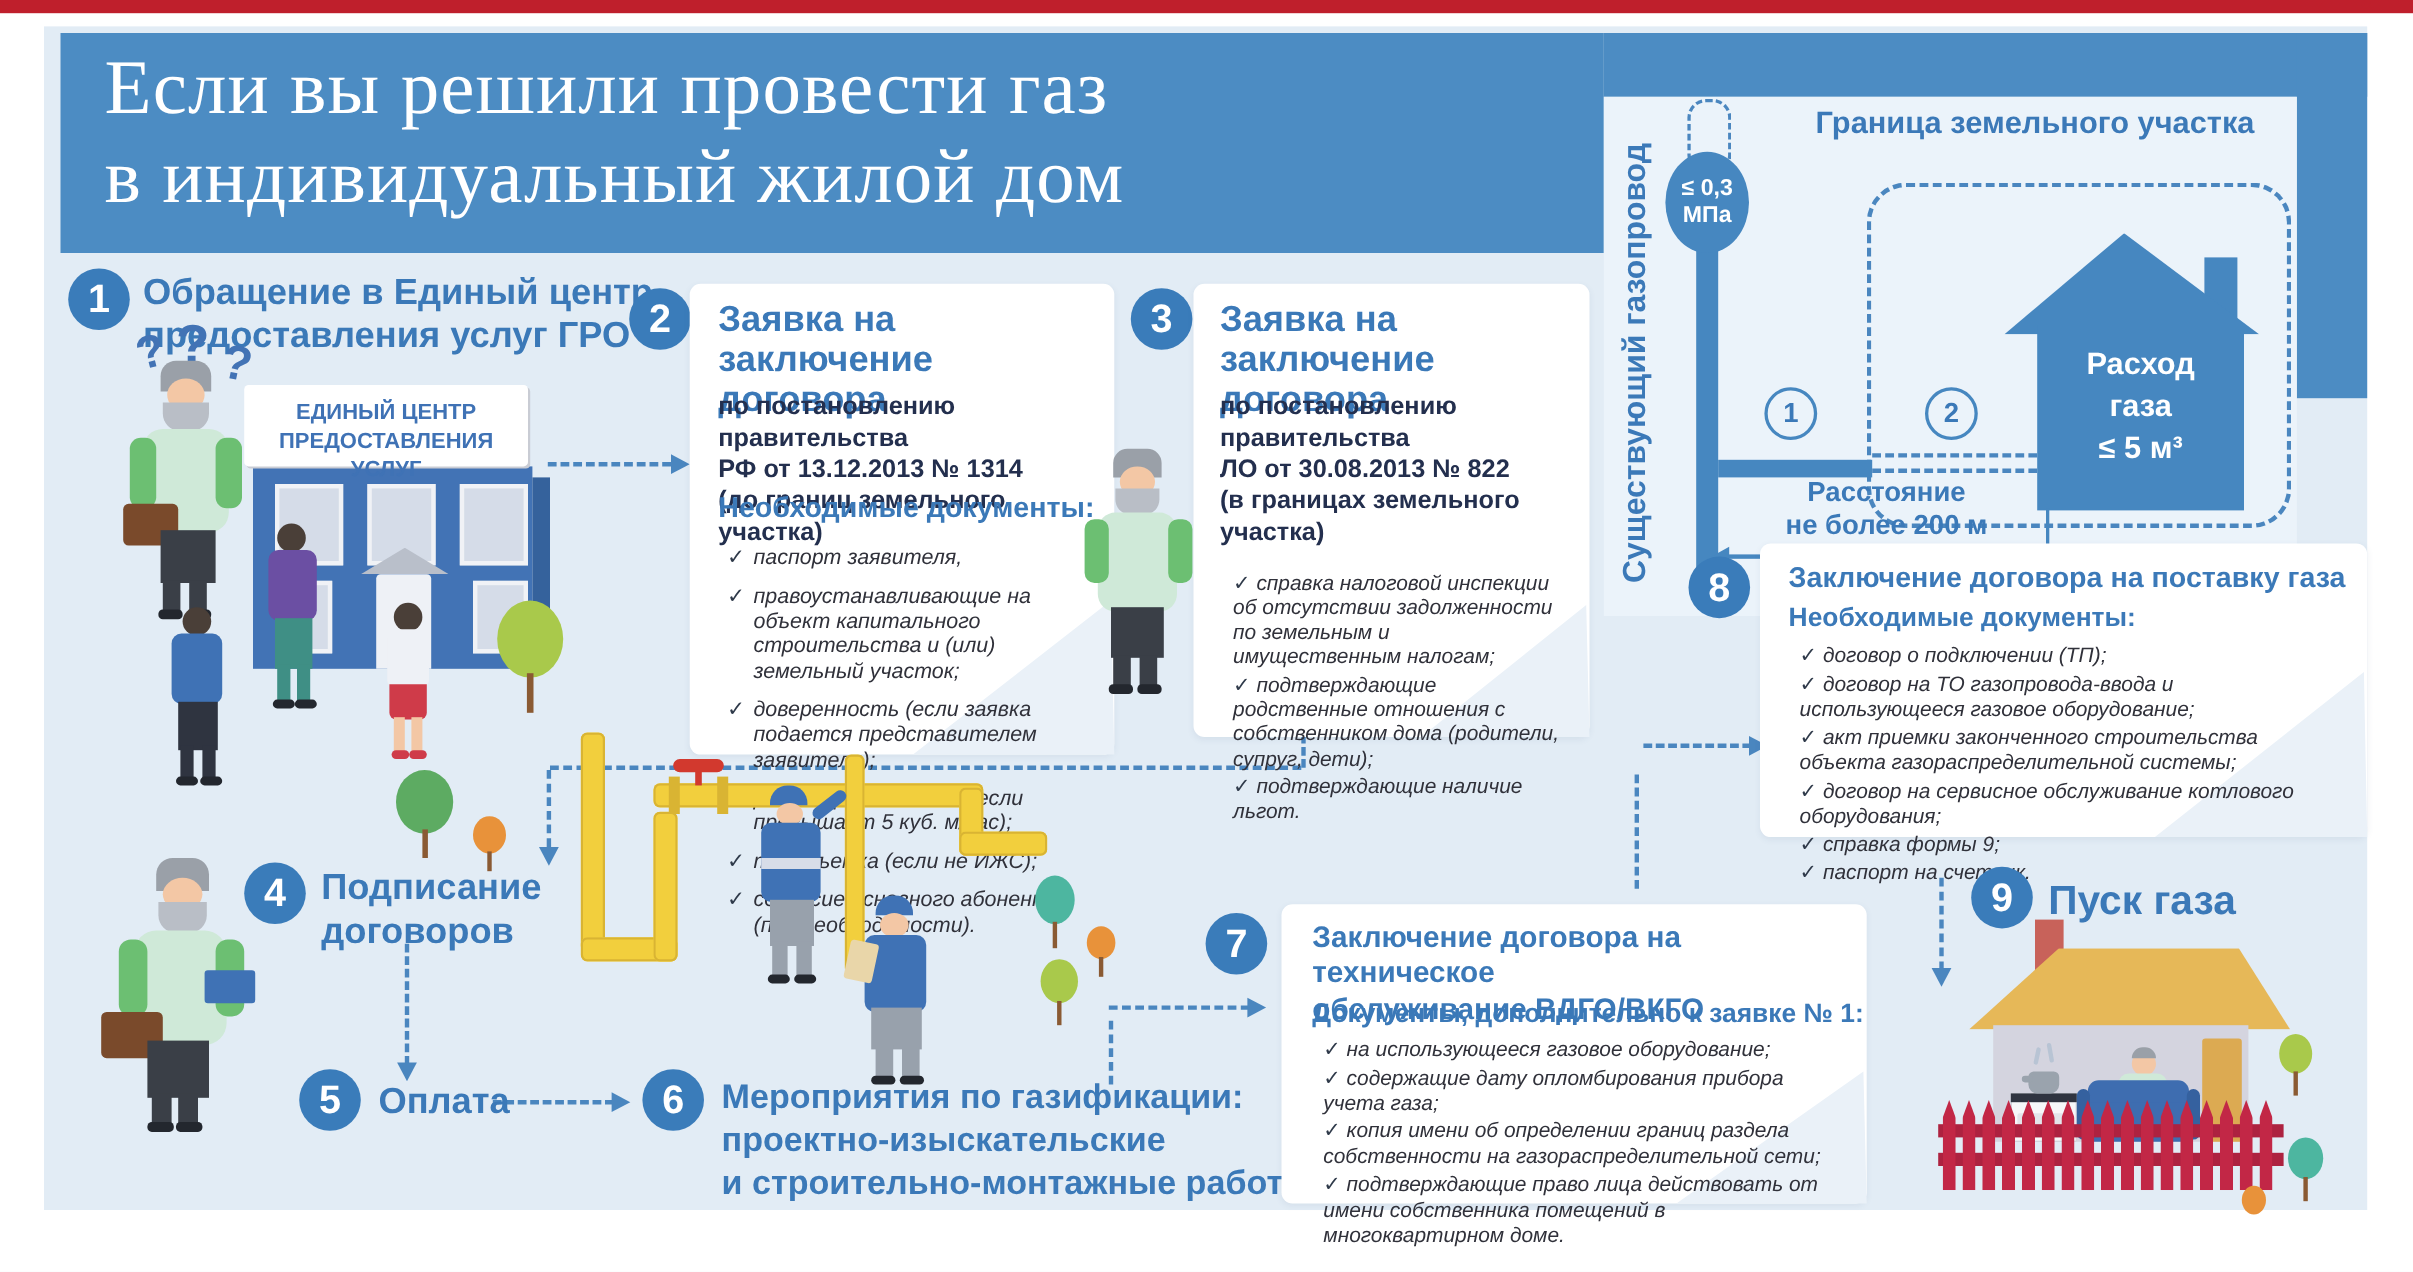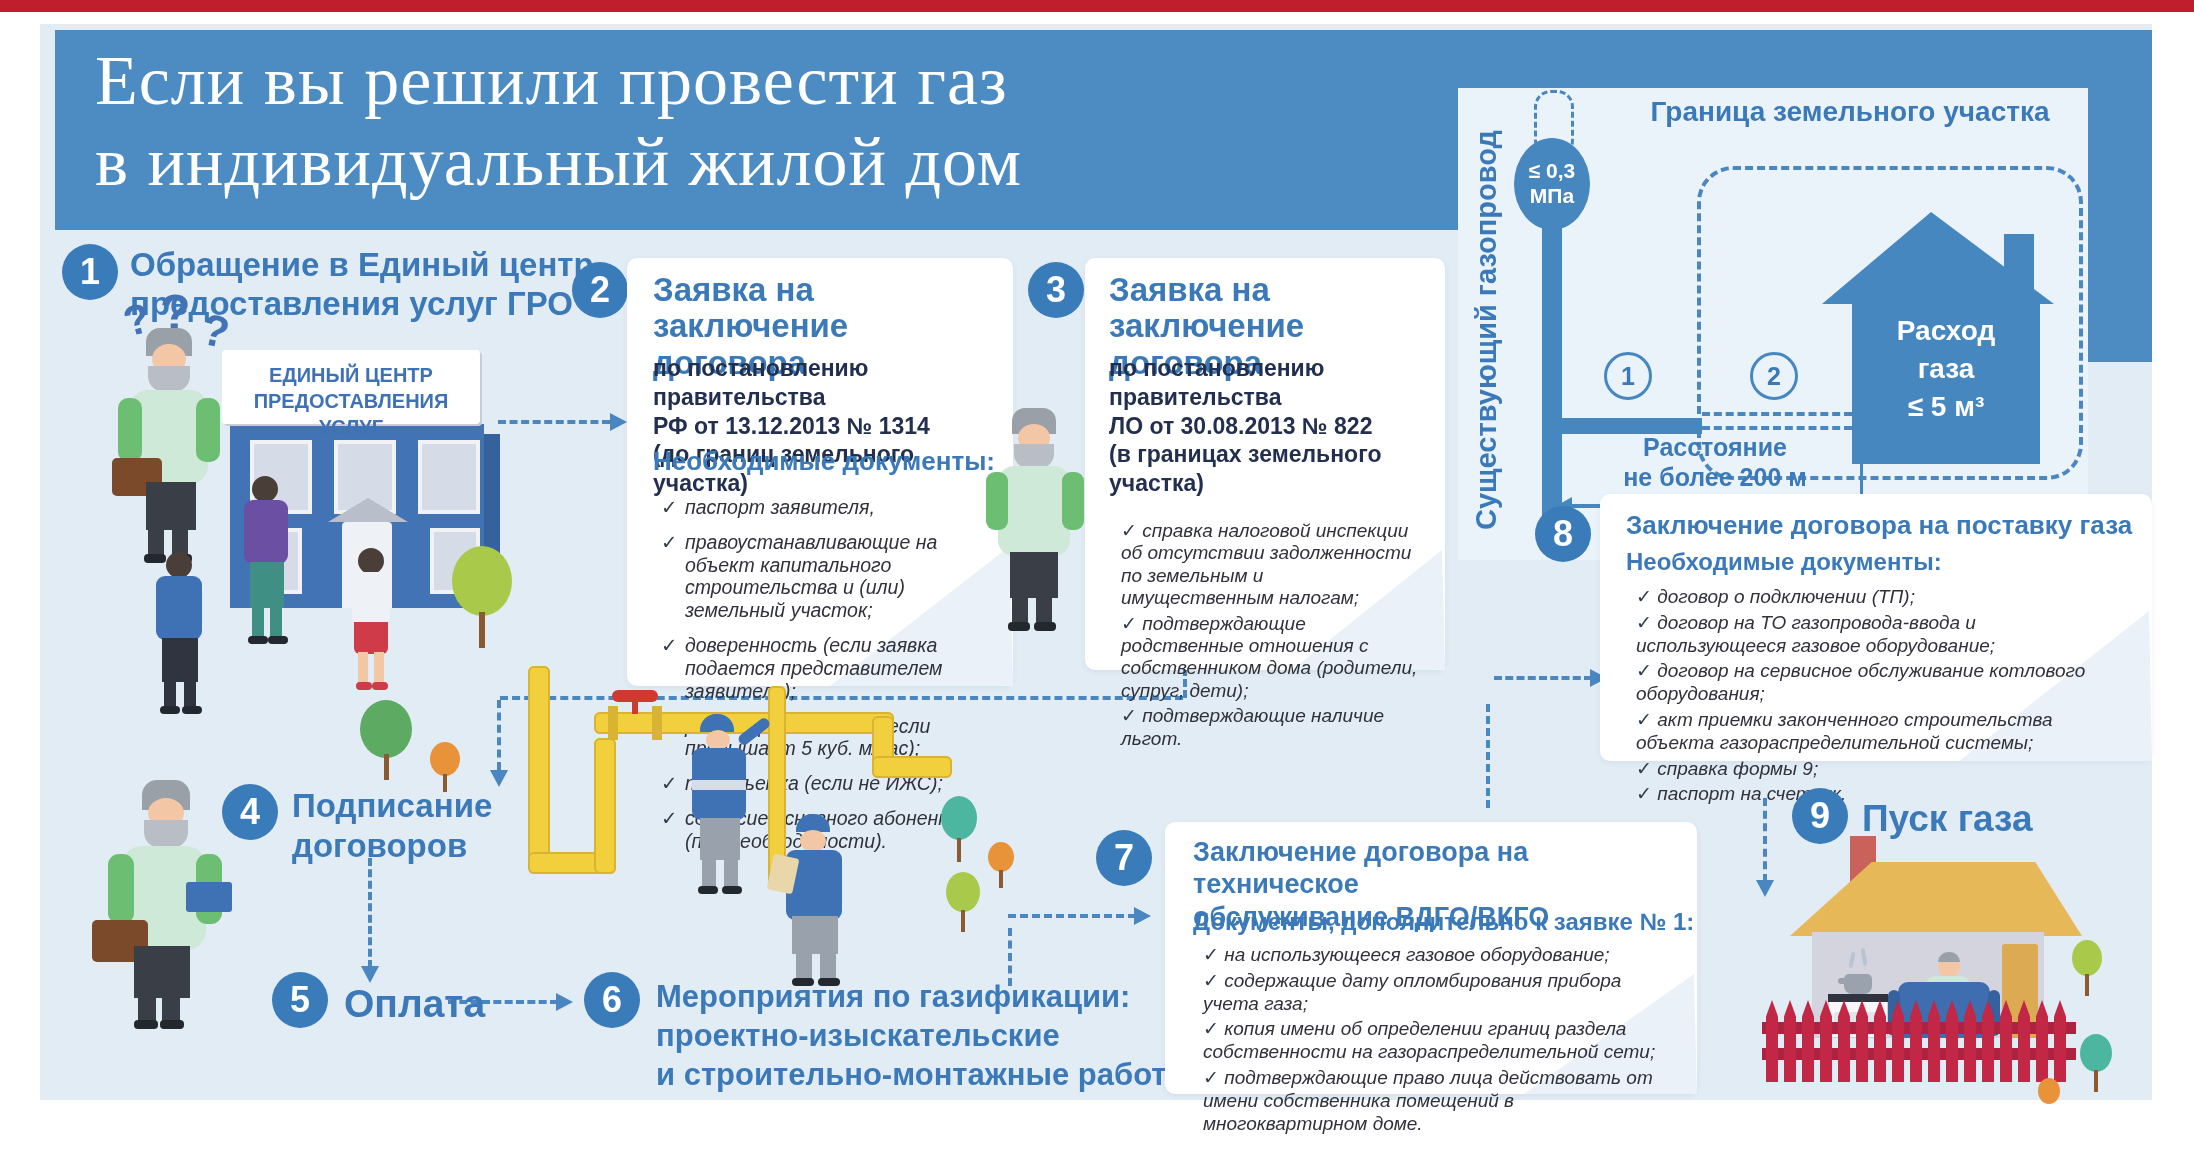--- a/index.html
+++ b/index.html
@@ -308,21 +308,21 @@
     <div class="abs" style="left:186px;top:882px;width:46px;height:30px;background:#3f72b5;border-radius:3px;"></div>
     <div class="abs" style="left:92px;top:920px;width:56px;height:42px;background:#7a4a2b;border-radius:5px;"></div>
     <div class="abs" style="left:134px;top:946px;width:56px;height:52px;background:#3a3f47;"></div>
     <div class="abs" style="left:138px;top:994px;width:18px;height:30px;background:#3a3f47;"></div>
     <div class="abs" style="left:162px;top:994px;width:18px;height:30px;background:#3a3f47;"></div>
     <div class="abs" style="left:134px;top:1020px;width:24px;height:9px;background:#23272e;border-radius:4px;"></div>
     <div class="abs" style="left:160px;top:1020px;width:24px;height:9px;background:#23272e;border-radius:4px;"></div>
   </div>
 
   <div class="abs badge" style="left:272px;top:972px;">5</div>
-  <div class="abs tblue" style="left:344px;top:982px;font-size:39px;">Оплата</div>
+  <div class="abs tblue" style="left:344px;top:982px;font-size:33px;">Оплата</div>
 
   <div class="abs badge" style="left:584px;top:972px;">6</div>
   <div class="abs tblue" style="left:656px;top:978px;font-size:31px;line-height:1.25;">
     <div>Мероприятия по газификации:</div>
     <div>проектно-изыскательские</div>
     <div>и строительно-монтажные работы</div>
   </div>
 
   <div class="abs badge" style="left:1096px;top:830px;">7</div>
   <div class="abs card" style="left:1165px;top:822px;width:532px;height:272px;">
@@ -341,22 +341,22 @@
   </div>
 
   <div class="abs badge" style="left:1535px;top:506px;">8</div>
   <div class="abs card" style="left:1600px;top:494px;width:552px;height:267px;">
     <div class="fold" style="border-left-width:190px;border-bottom-width:150px;border-bottom-color:#eaf1f8;border-left-style:solid;border-bottom-style:solid;"></div>
     <div class="tblue" style="position:absolute;left:26px;top:16px;font-size:26px;">Заключение договора на поставку газа</div>
     <div class="tblue" style="position:absolute;left:26px;top:54px;font-size:24px;">Необходимые документы:</div>
     <ul class="chk" style="position:absolute;left:36px;top:92px;width:490px;font-size:19px;line-height:1.2;">
       <li>договор о подключении (ТП);</li>
       <li>договор на ТО газопровода-ввода и использующееся газовое оборудование;</li>
+      <li>акт приемки законченного строительства объекта газораспределительной системы;</li>
       <li>договор на сервисное обслуживание котлового оборудования;</li>
-      <li>акт приемки законченного строительства объекта газораспределительной системы;</li>
       <li>справка формы 9;</li>
       <li>паспорт на счетчик.</li>
     </ul>
   </div>
 
   <div class="abs badge" style="left:1792px;top:788px;">9</div>
   <div class="abs tblue" style="left:1862px;top:798px;font-size:37px;">Пуск газа</div>
 
   <div class="abs" style="left:1850px;top:836px;width:26px;height:52px;background:#c8625a;"></div>
   <div class="abs" style="left:1790px;top:862px;width:292px;height:74px;background:var(--roof);clip-path:polygon(28% 0,84% 0,100% 100%,0 100%);"></div>

